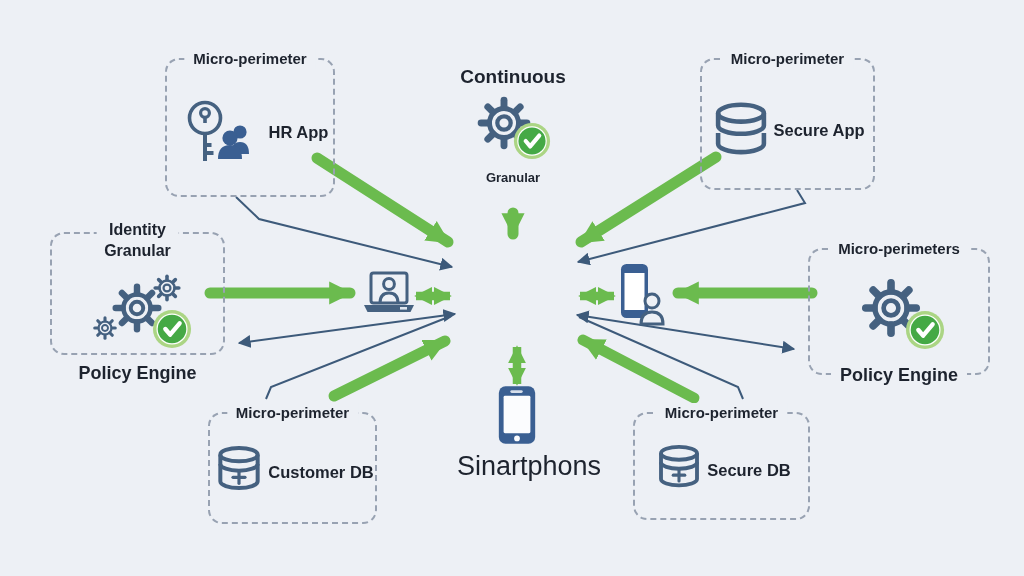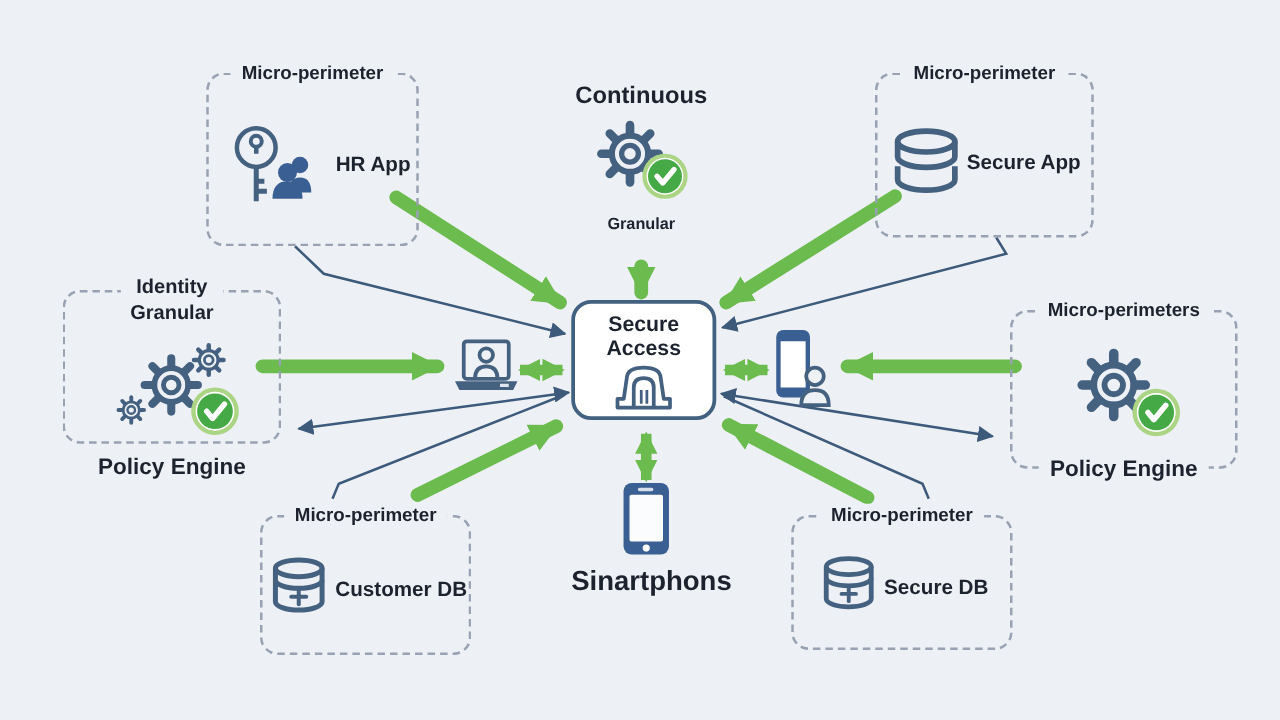--- a/index.html
+++ b/index.html
@@ -21,21 +21,21 @@
   .below-caption{position:absolute;top:calc(100% + 10px);left:50%;transform:translateX(-50%);
                  font-weight:700;font-size:18px;white-space:nowrap;}
   .free{position:absolute;text-align:center;}
   .free .title{font-weight:700;font-size:19px;line-height:22px;}
   .free .cap{font-weight:700;font-size:13px;line-height:20px;text-align:center;}
   .center-box{position:absolute;left:457px;top:240px;width:116px;height:96px;background:#ffffff;
               border:3px solid #42607f;border-radius:16px;box-sizing:border-box;
               display:flex;flex-direction:column;align-items:center;padding-top:7px;}
   .center-box .line{font-weight:700;font-size:17px;line-height:19px;}
   .icon-abs{position:absolute;}
-  .sm-label{font-weight:700;font-size:22px;margin-top:2px;}
+  .sm-label{font-weight:400;font-size:27px;margin-top:2px;}
   .block{display:block;}
 </style>
 </head>
 <body>
 
 <div class="stage">
 
   <svg width="0" height="0" style="position:absolute" aria-hidden="true">
     <defs>
       <symbol id="i-gear" viewBox="-26 -26 52 52">
@@ -163,34 +163,20 @@
   </div>
 
   <svg class="icon-abs" style="left:358px;top:270px;" width="62" height="52" viewBox="0 0 62 52">
     <rect x="13" y="3" width="36" height="30" rx="2.5" fill="#eef1f6" stroke="#456180" stroke-width="3"></rect>
     <circle cx="31" cy="14" r="5.4" fill="none" stroke="#456180" stroke-width="3"></circle>
     <path d="M22 33 q0 -10 9 -10 q9 0 9 10" fill="none" stroke="#456180" stroke-width="3"></path>
     <path d="M6 35 h50 l-3.5 7 h-43 z" fill="#456180"></path>
     <rect x="42" y="37" width="7" height="2.6" fill="#dfe6ef"></rect>
   </svg>
 
-  <div class="center-box">
-    <div class="line">Secure</div>
-    <div class="line">Access</div>
-    <svg width="52" height="38" viewBox="-26 -19 52 38" style="margin-top:2px;">
-      <g fill="none" stroke="#456180" stroke-width="3" stroke-linejoin="round">
-        <path d="M-21 17 L-21 10 L-16 10 L-13.5 -7 Q-13 -15 0 -15 Q13 -15 13.5 -7 L16 10 L21 10 L21 17 Z"></path>
-        <path d="M-8 17 L-8 1 Q-8 -6.5 0 -6.5 Q8 -6.5 8 1 L8 17"></path>
-      </g>
-      <g stroke="#456180" stroke-width="2.2">
-        <line x1="-2" y1="3" x2="-2" y2="14"></line>
-        <line x1="2.5" y1="3" x2="2.5" y2="14"></line>
-      </g>
-    </svg>
-  </div>
 
   <svg class="icon-abs" style="left:612px;top:262px;" width="54" height="66" viewBox="0 0 54 66">
     <rect x="9" y="2" width="27" height="54" rx="5.5" fill="#3a5f92"></rect>
     <rect x="12.5" y="11" width="20" height="37" fill="#ffffff"></rect>
     <circle cx="40" cy="39" r="7" fill="#eef1f6" stroke="#456180" stroke-width="3"></circle>
     <path d="M29 62 q0 -12 11 -12 q11 0 11 12 z" fill="#eef1f6" stroke="#456180" stroke-width="3"></path>
   </svg>
 
   <div class="dash-box" style="left:808px;top:248px;width:182px;height:127px;">
     <span class="chip top">Micro-perimeters</span>

